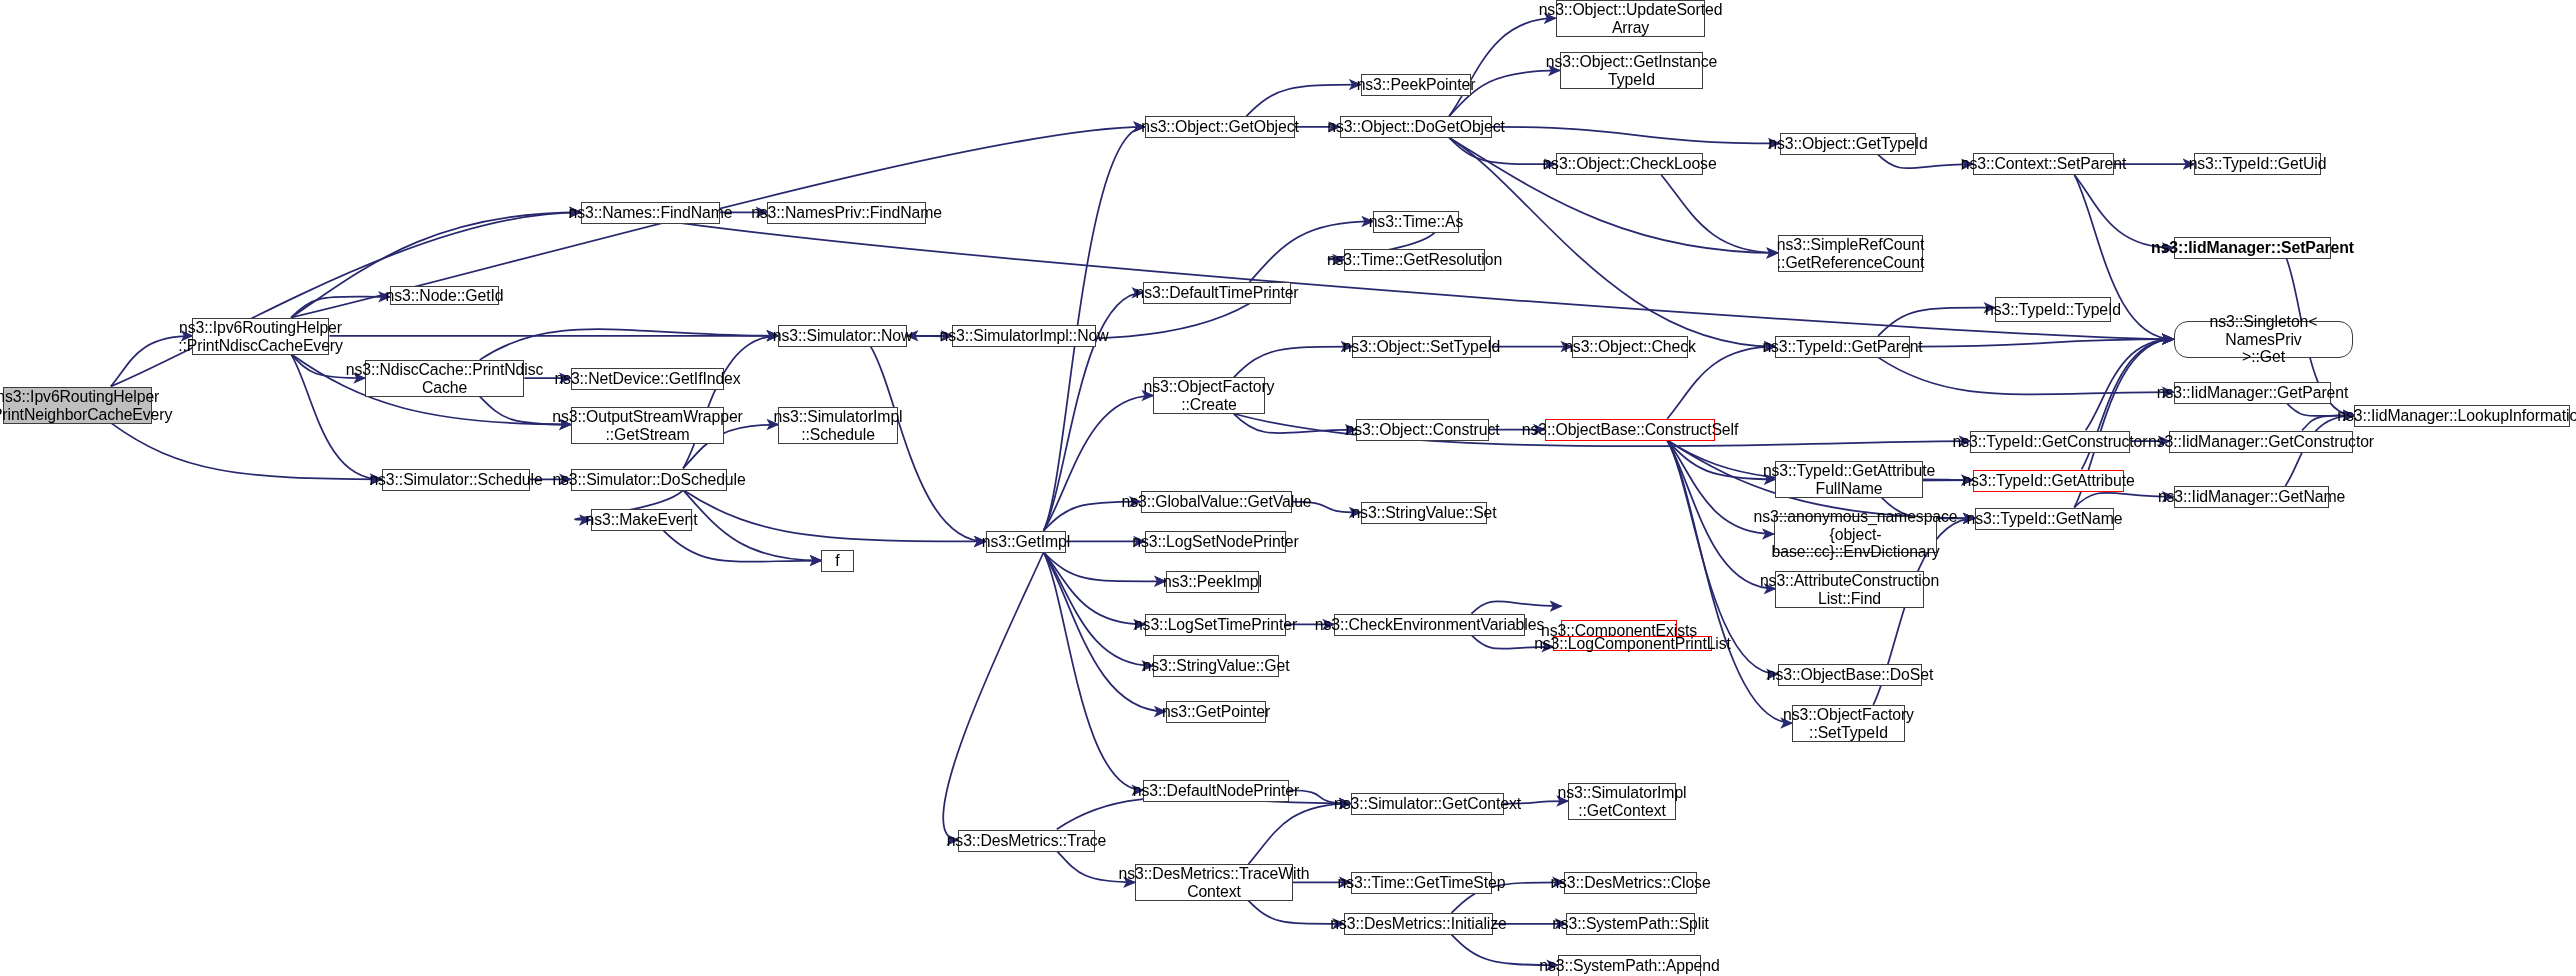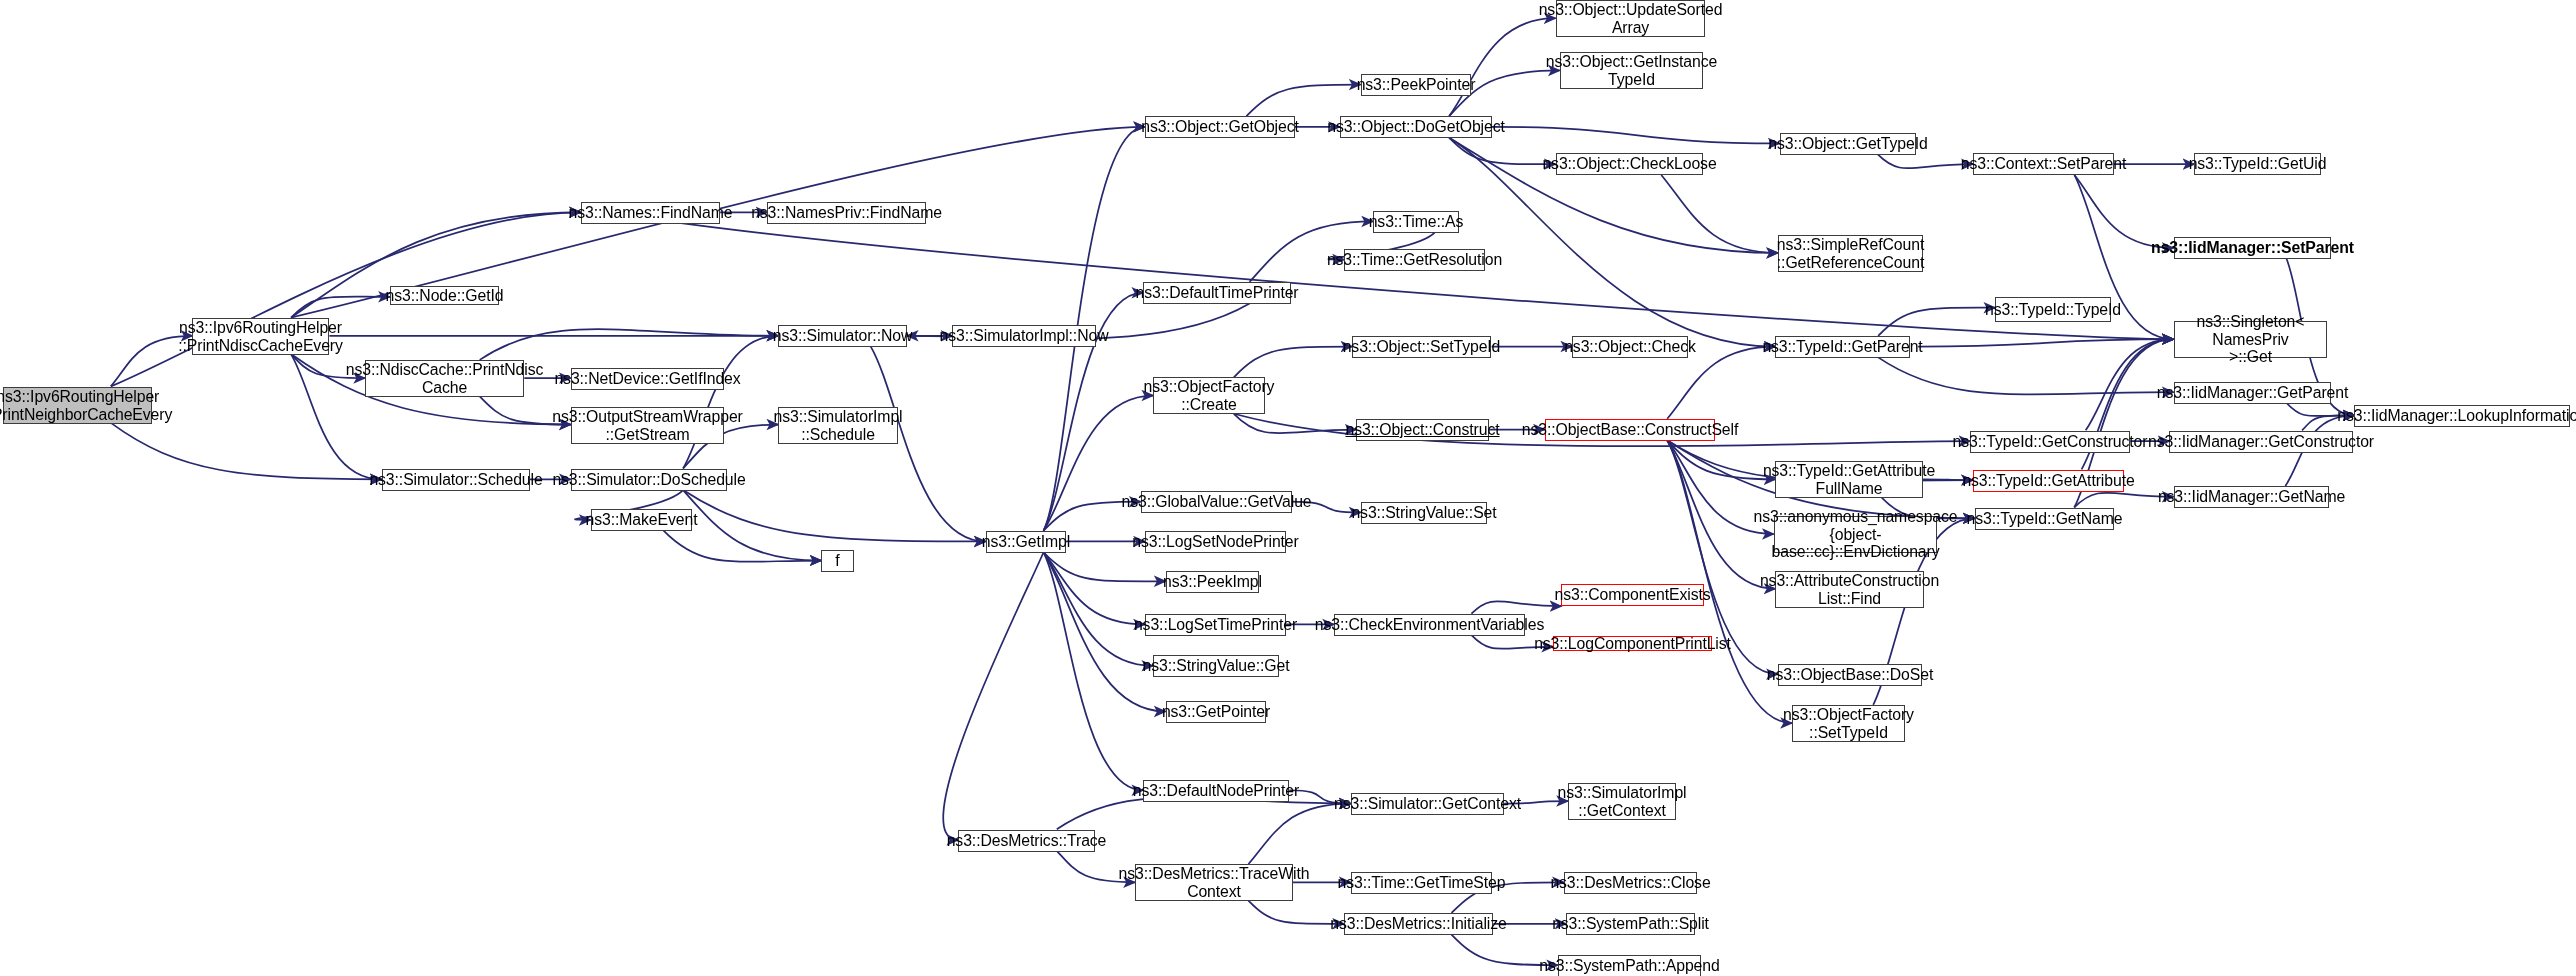--- a/index.html
+++ b/index.html
@@ -189,27 +189,27 @@
       <div class="node" style="left: 1973px; top: 153px; width: 141px; height: 21.6px;">ns3::Context::SetParent</div>
       <div class="node" style="left: 2194px; top: 153px; width: 127px; height: 21.6px;">ns3::TypeId::GetUid</div>
       <div class="node" style="left: 2174px; top: 237px; width: 157px; height: 21.6px; font-weight: bold;">ns3::IidManager::SetParent</div>
       <div class="node" style="left: 1373px; top: 211px; width: 86px; height: 21.6px;">ns3::Time::As</div>
       <div class="node" style="left: 1344px; top: 249px; width: 141px; height: 21.6px;">ns3::Time::GetResolution</div>
       <div class="node" style="left: 1143px; top: 282px; width: 148px; height: 21.6px;">ns3::DefaultTimePrinter</div>
       <div class="node" style="left: 1153px; top: 377px; width: 112px; height: 37px;">ns3::ObjectFactory
 ::Create</div>
       <div class="node" style="left: 1352px; top: 336px; width: 139px; height: 21.6px;">ns3::Object::SetTypeId</div>
       <div class="node" style="left: 1572px; top: 336px; width: 116px; height: 21.6px;">ns3::Object::Check</div>
-      <div class="node" style="left: 1356px; top: 419px; width: 133px; height: 21.6px; text-decoration: underline;">ns3::Object::Construct</div>
+      <div class="node" style="left: 1356px; top: 419px; width: 133px; height: 21.6px;">ns3::Object::Construct</div>
       <div class="node hot" style="left: 1545px; top: 419px; width: 170px; height: 21.6px;">ns3::ObjectBase::ConstructSelf</div>
       <div class="node" style="left: 1778px; top: 235px; width: 145px; height: 37px;">ns3::SimpleRefCount
 ::GetReferenceCount</div>
       <div class="node" style="left: 1775px; top: 336px; width: 135px; height: 21.6px;">ns3::TypeId::GetParent</div>
       <div class="node" style="left: 1995px; top: 297px; width: 116px; height: 25px;">ns3::TypeId::TypeId</div>
-      <div class="node" style="left: 2174px; top: 321px; width: 153px; height: 37px;">ns3::Singleton&lt; NamesPriv
+      <div class="node" style="left: 2174px; top: 321px; width: 179px; height: 37px; border-radius: 14px;">ns3::Singleton&lt; NamesPriv
 &gt;::Get</div>
       <div class="node" style="left: 2174px; top: 382px; width: 157px; height: 21.6px;">ns3::IidManager::GetParent</div>
       <div class="node" style="left: 2354px; top: 405px; width: 216px; height: 21.6px;">ns3::IidManager::LookupInformation</div>
       <div class="node" style="left: 1970px; top: 431px; width: 160px; height: 21.6px;">ns3::TypeId::GetConstructor</div>
       <div class="node" style="left: 2169px; top: 431px; width: 184px; height: 21.6px;">ns3::IidManager::GetConstructor</div>
       <div class="node hot" style="left: 1973px; top: 470px; width: 151px; height: 21.6px;">ns3::TypeId::GetAttribute</div>
       <div class="node" style="left: 1975px; top: 508px; width: 139px; height: 21.6px;">ns3::TypeId::GetName</div>
       <div class="node" style="left: 2174px; top: 486px; width: 155px; height: 21.6px;">ns3::IidManager::GetName</div>
       <div class="node" style="left: 1775px; top: 461px; width: 148px; height: 37px;">ns3::TypeId::GetAttribute
 FullName</div>
@@ -219,21 +219,21 @@
 List::Find</div>
       <div class="node" style="left: 1778px; top: 664px; width: 144px; height: 21.6px;">ns3::ObjectBase::DoSet</div>
       <div class="node" style="left: 1792px; top: 705px; width: 113px; height: 37px;">ns3::ObjectFactory
 ::SetTypeId</div>
       <div class="node" style="left: 1141px; top: 491px; width: 151px; height: 21.6px;">ns3::GlobalValue::GetValue</div>
       <div class="node" style="left: 1361px; top: 502px; width: 126px; height: 21.6px;">ns3::StringValue::Set</div>
       <div class="node" style="left: 1145px; top: 531px; width: 141px; height: 21.6px;">ns3::LogSetNodePrinter</div>
       <div class="node" style="left: 1166px; top: 571px; width: 93px; height: 21.6px;">ns3::PeekImpl</div>
       <div class="node" style="left: 1145px; top: 614px; width: 141px; height: 21.6px;">ns3::LogSetTimePrinter</div>
       <div class="node" style="left: 1334px; top: 614px; width: 191px; height: 21.6px;">ns3::CheckEnvironmentVariables</div>
-      <div class="node hot" style="left: 1561px; top: 584px; width: 143px; height: 21.6px;">ns3::ComponentExists</div>
+      <div class="node hot" style="left: 1561px; top: 620px; width: 116px; height: 21.6px;">ns3::ComponentExists</div>
       <div class="node hot" style="left: 1553px; top: 636px; width: 159px; height: 15px;">ns3::LogComponentPrintList</div>
       <div class="node" style="left: 1153px; top: 655px; width: 126px; height: 21.6px;">ns3::StringValue::Get</div>
       <div class="node" style="left: 1166px; top: 701px; width: 100px; height: 21.6px;">ns3::GetPointer</div>
       <div class="node" style="left: 1143px; top: 780px; width: 146px; height: 21.6px;">ns3::DefaultNodePrinter</div>
       <div class="node" style="left: 1351px; top: 793px; width: 153px; height: 21.6px;">ns3::Simulator::GetContext</div>
       <div class="node" style="left: 1568px; top: 783px; width: 108px; height: 37px;">ns3::SimulatorImpl
 ::GetContext</div>
       <div class="node" style="left: 958px; top: 830px; width: 137px; height: 21.6px;">ns3::DesMetrics::Trace</div>
       <div class="node" style="left: 1135px; top: 864px; width: 158px; height: 37px;">ns3::DesMetrics::TraceWith
 Context</div>

